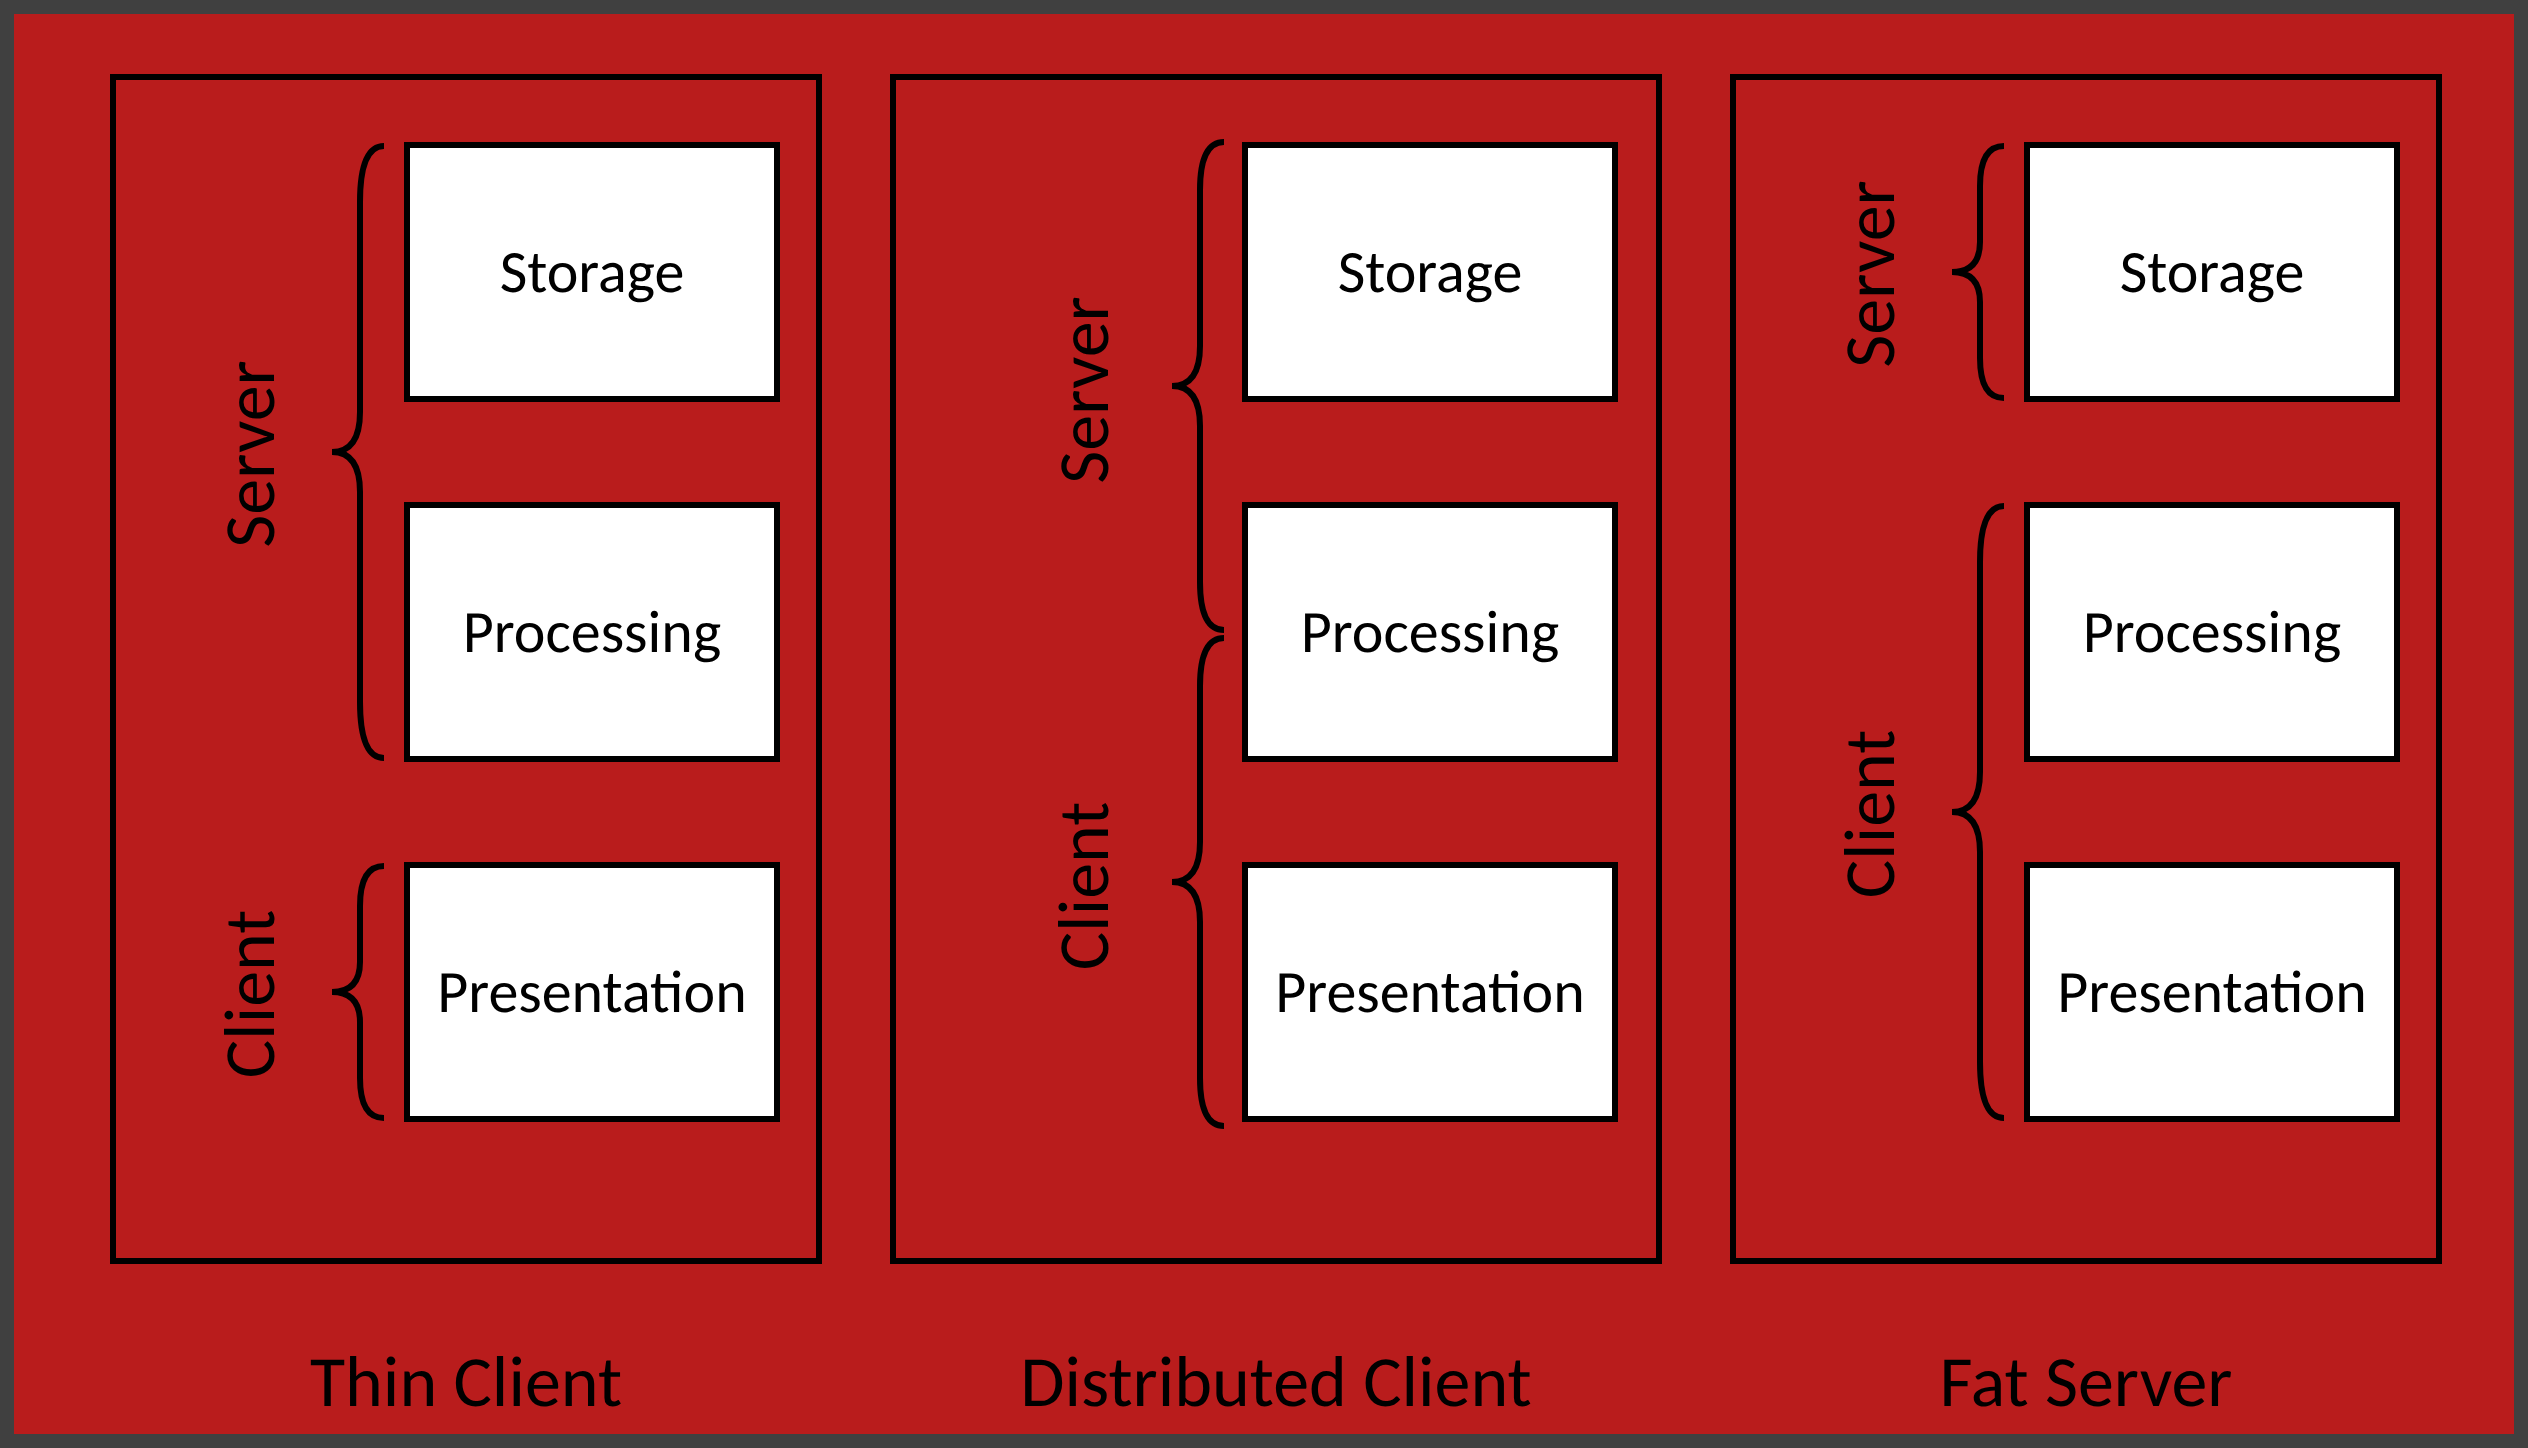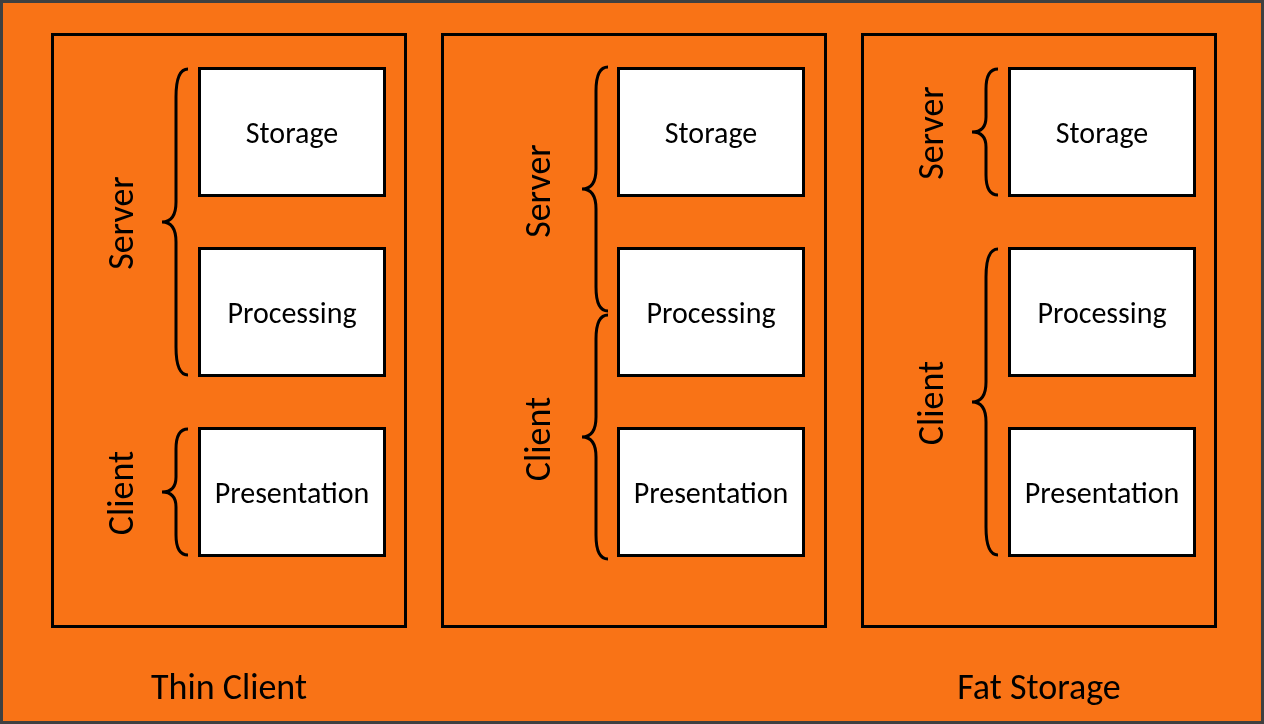--- a/index.html
+++ b/index.html
@@ -6,22 +6,22 @@
   body {
     margin: 0;
     padding: 0;
     font-family: Calibri, "Segoe UI", Arial, sans-serif;
     background: #fff;
   }
   .canvas {
     position: relative;
     width: 1264px;
     height: 724px;
-    border: 3px solid #404040;
-    background: #f97316;
+    border: 7px solid #404040;
+    background: #b91c1c;
   }
   .column {
     position: absolute;
     border: 3px solid #000;
   }
   .block {
     position: absolute;
     border: 3px solid #000;
     display: flex;
     align-items: center;
@@ -105,20 +105,23 @@
     <path d="M30 2 Q18 2 18 26 L18 104 Q18 124 4 124 Q18 124 18 144 L18 222 Q18 246 30 246" fill="none" stroke="#000" stroke-width="3"></path>
   </svg>
 
   <div class="vlabel" style="left:460px; top:166px; width:150px;">
     <span>Server</span>
   </div>
   <div class="vlabel" style="left:460px; top:414px; width:150px;">
     <span>Client</span>
   </div>
 
+  <div class="caption" style="left:438px; top:640px; width:386px;">
+    <span>Distributed Client</span>
+  </div>
 
   <div class="column" style="left:858px; top:30px; width:356px; height:595px;"></div>
 
   <div class="block" style="left:1005px; top:64px; width:188px; height:130px;">
     <span>Storage</span>
   </div>
   <div class="block" style="left:1005px; top:244px; width:188px; height:130px;">
     <span>Processing</span>
   </div>
   <div class="block" style="left:1005px; top:424px; width:188px; height:130px;">
@@ -134,16 +137,16 @@
   </svg>
 
   <div class="vlabel" style="left:868px; top:108px; width:120px;">
     <span>Server</span>
   </div>
   <div class="vlabel" style="left:868px; top:378px; width:120px;">
     <span>Client</span>
   </div>
 
   <div class="caption" style="left:858px; top:640px; width:356px;">
-    <span>Fat Storage</span>
+    <span>Fat Server</span>
   </div>
 
 </div>
 
 </body></html>

